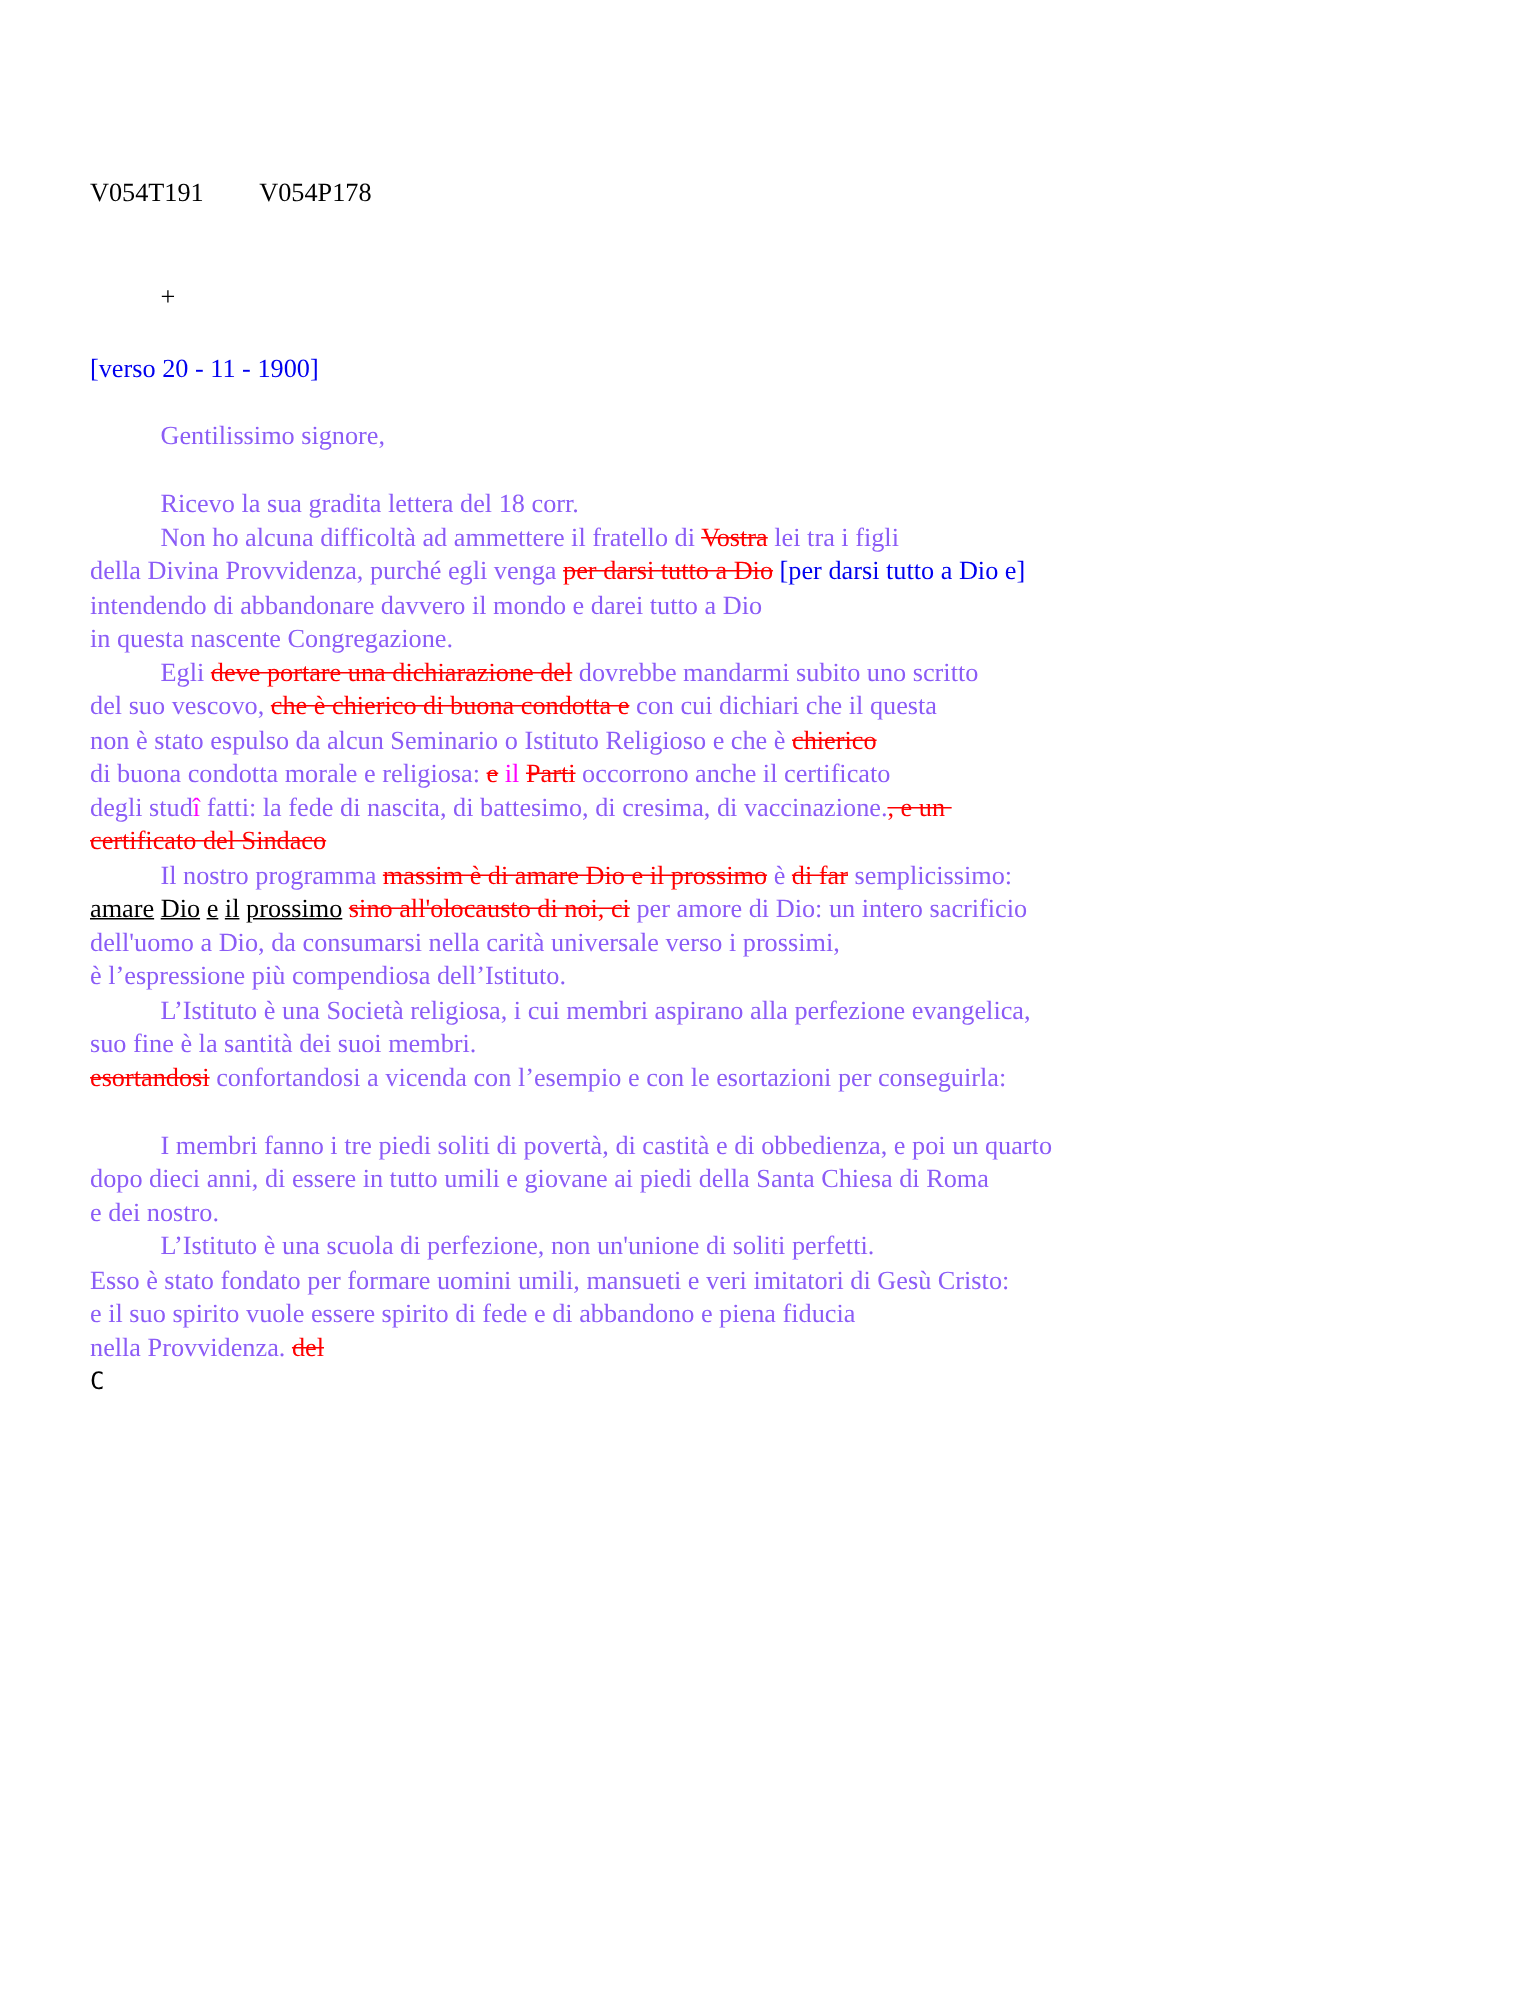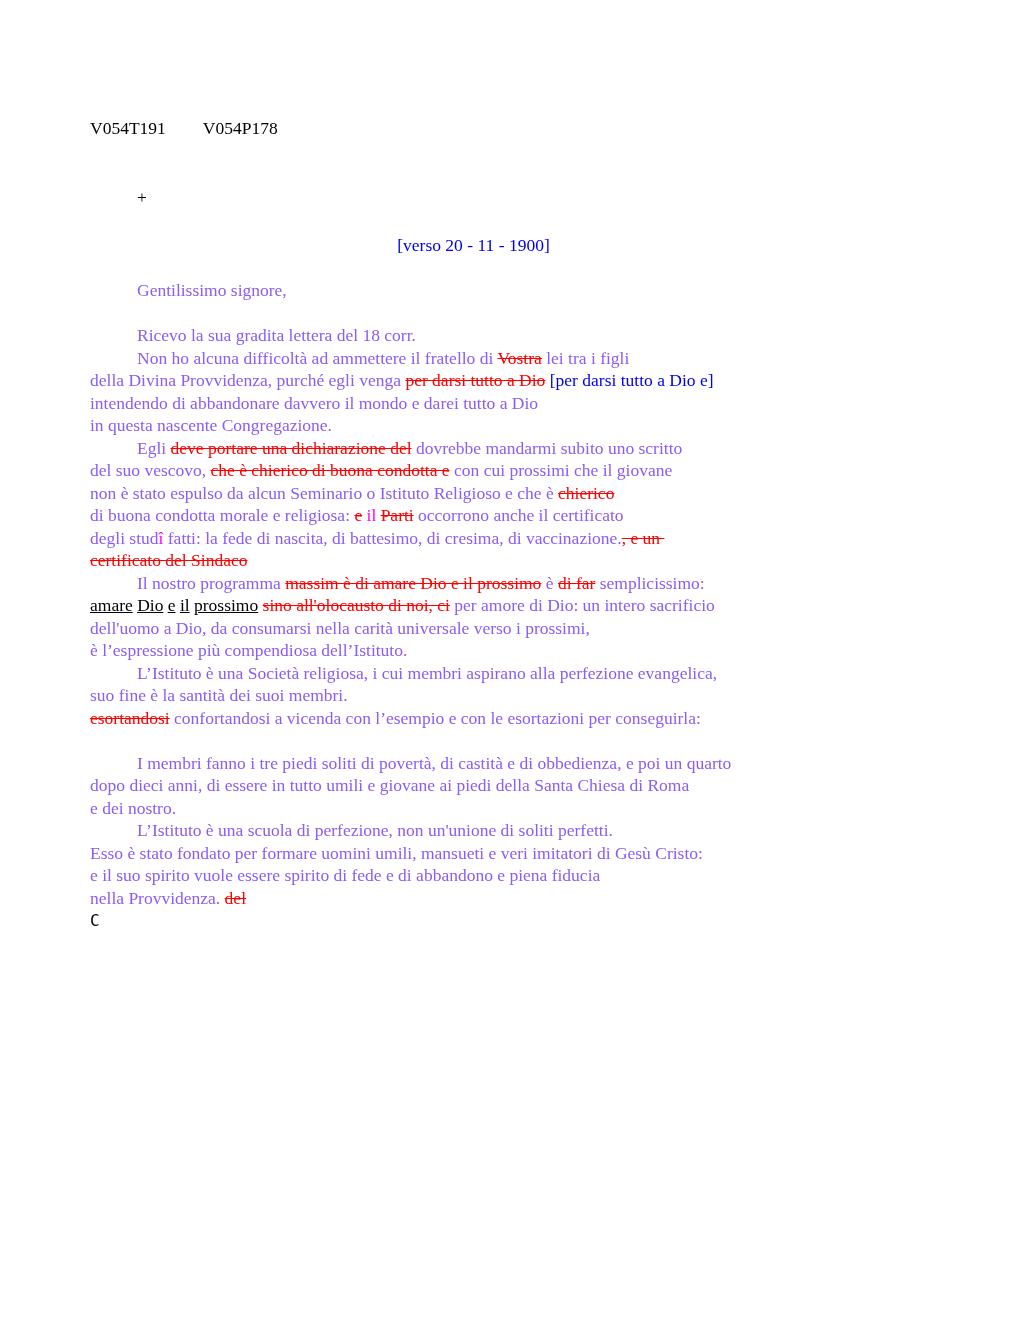--- a/index.html
+++ b/index.html
@@ -9,39 +9,39 @@
   }
   body {
     width: 1024px;
     height: 1326px;
     overflow: hidden;
     font-family: "Liberation Serif", serif;
     font-size: 17.5px;
     color: #000000;
   }
   .content {
-    margin-left: 90px;
+    margin-left: 60px;
     width: 767px;
     padding-top: 117px;
   }
   .header-row {
     line-height: 22px;
   }
   .ref-right {
     margin-left: 37px;
   }
   .cross-line {
     margin-top: 47px;
     line-height: 22px;
     padding-left: 47px;
   }
   .date-line {
     margin-top: 26px;
     line-height: 22px;
-    text-align: center;
+    text-align: left;
     color: var(--inserted, #0000ee);
   }
   .letter {
     margin-top: 23px;
   }
   .line {
     line-height: 22.5px;
     min-height: 22.5px;
     white-space: pre-wrap;
   }
@@ -76,21 +76,21 @@
 
   <div class="letter" id="letter-body">
       <div class="line indent"><span class="r-t">Gentilissimo signore,</span></div>
       <div class="line"></div>
       <div class="line indent"><span class="r-t">Ricevo la sua gradita lettera del 18 corr.</span></div>
       <div class="line indent"><span class="r-t">Non ho alcuna difficoltà ad ammettere il fratello di </span><span class="r-d">Vostra</span><span class="r-t"> lei tra i figli</span></div>
       <div class="line"><span class="r-t">della Divina Provvidenza, purché egli venga </span><span class="r-d">per darsi tutto a Dio</span><span class="r-t"> </span><span class="r-b">[per darsi tutto a Dio e]</span></div>
       <div class="line"><span class="r-t">intendendo di abbandonare davvero il mondo e darei tutto a Dio</span></div>
       <div class="line"><span class="r-t">in questa nascente Congregazione.</span></div>
       <div class="line indent"><span class="r-t">Egli </span><span class="r-d">deve portare una dichiarazione del</span><span class="r-t"> dovrebbe mandarmi subito uno scritto</span></div>
-      <div class="line"><span class="r-t">del suo vescovo, </span><span class="r-d">che è chierico di buona condotta e</span><span class="r-t"> con cui prossimi che il giovane</span></div>
+      <div class="line"><span class="r-t">del suo vescovo, </span><span class="r-d">che è chierico di buona condotta e</span><span class="r-t"> con cui dichiari che il questa</span></div>
       <div class="line"><span class="r-t">non è stato espulso da alcun Seminario o Istituto Religioso e che è </span><span class="r-d">chierico</span></div>
       <div class="line"><span class="r-t">di buona condotta morale e religiosa: </span><span class="r-d">e</span><span class="r-t"> </span><span class="r-m">il</span><span class="r-t"> </span><span class="r-d">Parti</span><span class="r-t"> occorrono anche il certificato</span></div>
       <div class="line"><span class="r-t">degli stud</span><span class="r-m">î</span><span class="r-t"> fatti: la fede di nascita, di battesimo, di cresima, di vaccinazione.</span><span class="r-d">, e un </span></div>
       <div class="line"><span class="r-d">certificato del Sindaco</span></div>
       <div class="line indent"><span class="r-t">Il nostro programma </span><span class="r-d">massim è di amare Dio e il prossimo</span><span class="r-t"> è </span><span class="r-d">di far</span><span class="r-t"> semplicissimo:</span></div>
       <div class="line"><span class="r-u">amare</span><span class="r-t"> </span><span class="r-u">Dio</span><span class="r-t"> </span><span class="r-u">e</span><span class="r-t"> </span><span class="r-u">il</span><span class="r-t"> </span><span class="r-u">prossimo</span><span class="r-t"> </span><span class="r-d">sino all'olocausto di noi, ci</span><span class="r-t"> per amore di Dio: un intero sacrificio</span></div>
       <div class="line"><span class="r-t">dell'uomo a Dio, da consumarsi nella carità universale verso i prossimi,</span></div>
       <div class="line"><span class="r-t">è l’espressione più compendiosa dell’Istituto.</span></div>
       <div class="line indent"><span class="r-t">L’Istituto è una Società religiosa, i cui membri aspirano alla perfezione evangelica,</span></div>
       <div class="line"><span class="r-t">suo fine è la santità dei suoi membri.</span></div>

